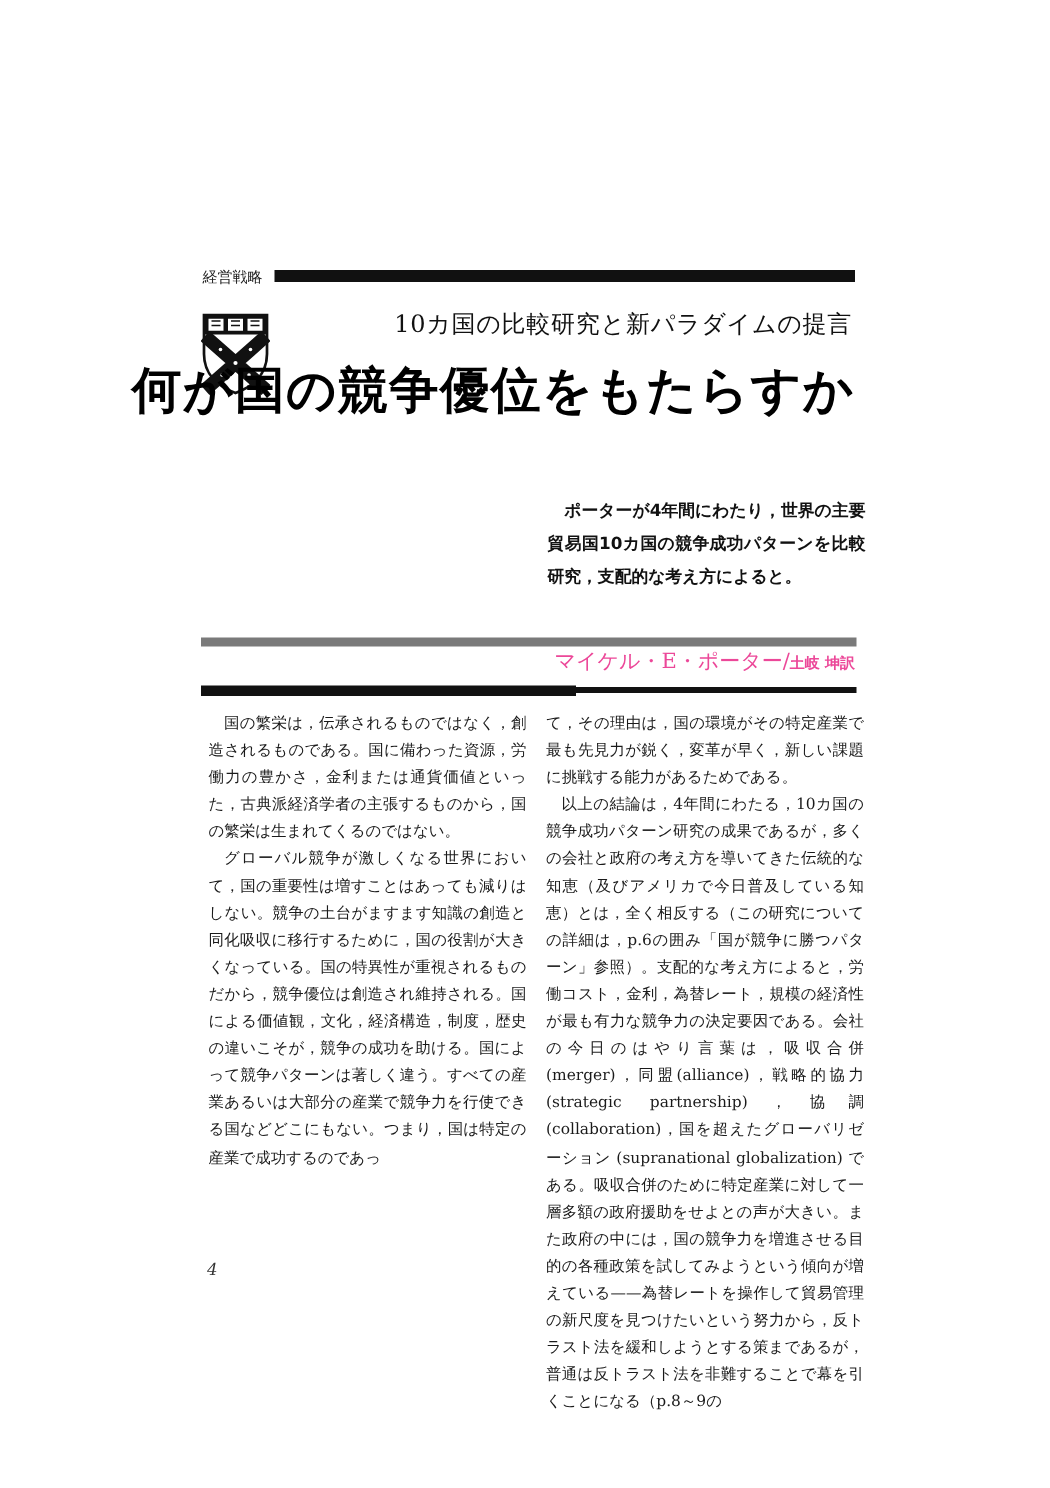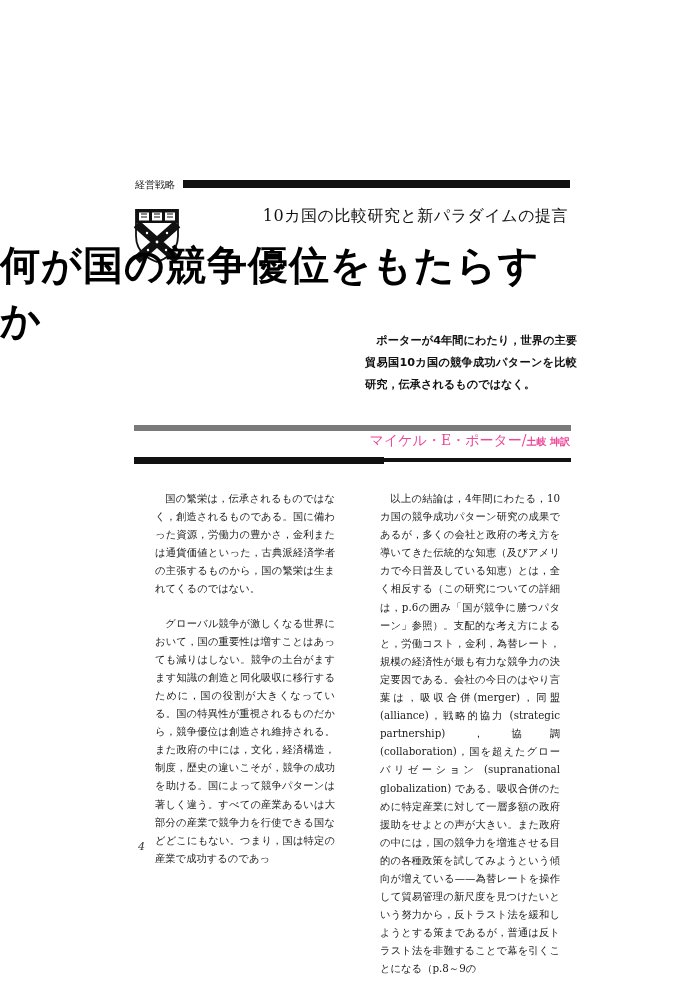--- a/index.html
+++ b/index.html
@@ -15,21 +15,21 @@
       position: absolute; left: 183px; top: 180px; width: 387px; height: 8px;
       background: #111;
     }
     .logo { position: absolute; left: 134px; top: 208px; width: 46px; height: 56px; }
     .subtitle {
       position: absolute; right: 132px; top: 206px;
       font-size: 16px; color: #111; letter-spacing: 0.5px; margin-left: 37px;
     }
     .title {
       position: absolute; right: 130px; top: 238px;
-      font-size: 40px; font-weight: bold; color: #000; letter-spacing: 1px;
+      font-size: 33px; font-weight: bold; color: #000; letter-spacing: 1px;
     }
     .lede {
       position: absolute; left: 365px; top: 330px; width: 212px;
       font-family: "DejaVu Sans", sans-serif; font-size: 11.2px; font-weight: bold;
       line-height: 22px; color: #111; text-align: justify;
     }
     .lede p { margin: 0; text-indent: 1em; }
     .gray-rule {
       position: absolute; left: 134px; top: 425px; width: 437px; height: 6px;
       background: #7a7a7a;
@@ -47,21 +47,21 @@
     }
     .rule-thin {
       position: absolute; left: 384px; top: 458px; width: 187px; height: 4px;
       background: #111;
     }
     .col {
       position: absolute; top: 473px; width: 212px;
       font-size: 10.3px; line-height: 18.1px; color: #1a1a1a;
       text-align: justify;
     }
-    .col p { margin: 16px; text-indent: 1em; }
+    .col p { margin: 0; text-indent: 1em; }
     .col p.cont { text-indent: 0; }
     .col-left { left: 139px; }
     .col-right { left: 364px; }
     .page-number {
       position: absolute; left: 138px; top: 840px;
       font-size: 11px; font-style: italic; color: #333;
     }
   </style>
 </head>
 <body>
@@ -83,34 +83,35 @@
     <circle cx="23" cy="34" r="1.4" fill="#fff"></circle>
     <circle cx="14" cy="42" r="1.2" fill="#fff"></circle>
       <circle cx="32" cy="42" r="1.2" fill="#fff"></circle>
   </svg>
 </div>
 
 <div class="subtitle">10カ国の比較研究と新パラダイムの提言</div>
 <h1 class="title" style="margin:0;">何が国の競争優位をもたらすか</h1>
 
 <div class="lede">
-  <p>ポーターが4年間にわたり，世界の主要貿易国10カ国の競争成功パターンを比較研究，伝承されるものではなく。</p>
+  <p>ポーターが4年間にわたり，世界の主要貿易国10カ国の競争成功パターンを比較研究，支配的な考え方によると。</p>
 </div>
 
 <div class="gray-rule"></div>
 
 <div class="author">
   <span>マイケル・E・ポーター/</span><span class="translator">土岐 坤訳</span>
 </div>
 
 <div class="rule-thick"></div>
 <div class="rule-thin"></div>
 
 <div class="col col-left">
   <p>国の繁栄は，伝承されるものではなく，創造されるものである。国に備わった資源，労働力の豊かさ，金利または通貨価値といった，古典派経済学者の主張するものから，国の繁栄は生まれてくるのではない。</p>
-  <p>グローバル競争が激しくなる世界において，国の重要性は増すことはあっても減りはしない。競争の土台がますます知識の創造と同化吸収に移行するために，国の役割が大きくなっている。国の特異性が重視されるものだから，競争優位は創造され維持される。また政府の中には，文化，経済構造，制度，歴史の違いこそが，競争の成功を助ける。国によって競争パターンは著しく違う。すべての産業あるいは大部分の産業で競争力を行使できる国などどこにもない。つまり，国は特定の産業で成功するのであっ</p>
+  <p>グローバル競争が激しくなる世界において，国の重要性は増すことはあっても減りはしない。競争の土台がますます知識の創造と同化吸収に移行するために，国の役割が大きくなっている。国の特異性が重視されるものだから，競争優位は創造され維持される。国による価値観，文化，経済構造，制度，歴史の違いこそが，競争の成功を助ける。国によって競争パターンは著しく違う。すべての産業あるいは大部分の産業で競争力を行使できる国などどこにもない。つまり，国は特定の産業で成功するのであっ</p>
 </div>
 
 <div class="col col-right">
+  <p class="cont">て，その理由は，国の環境がその特定産業で最も先見力が鋭く，変革が早く，新しい課題に挑戦する能力があるためである。</p>
   <p>以上の結論は，4年間にわたる，10カ国の競争成功パターン研究の成果であるが，多くの会社と政府の考え方を導いてきた伝統的な知恵（及びアメリカで今日普及している知恵）とは，全く相反する（この研究についての詳細は，p.6の囲み「国が競争に勝つパターン」参照）。支配的な考え方によると，労働コスト，金利，為替レート，規模の経済性が最も有力な競争力の決定要因である。会社の今日のはやり言葉は，吸収合併(merger)，同盟(alliance)，戦略的協力 (strategic partnership)，協調 (collaboration)，国を超えたグローバリゼーション (supranational globalization) である。吸収合併のために特定産業に対して一層多額の政府援助をせよとの声が大きい。また政府の中には，国の競争力を増進させる目的の各種政策を試してみようという傾向が増えている——為替レートを操作して貿易管理の新尺度を見つけたいという努力から，反トラスト法を緩和しようとする策まであるが，普通は反トラスト法を非難することで幕を引くことになる（p.8～9の</p>
 </div>
 
 <div class="page-number">4</div>
 
 </body></html>

